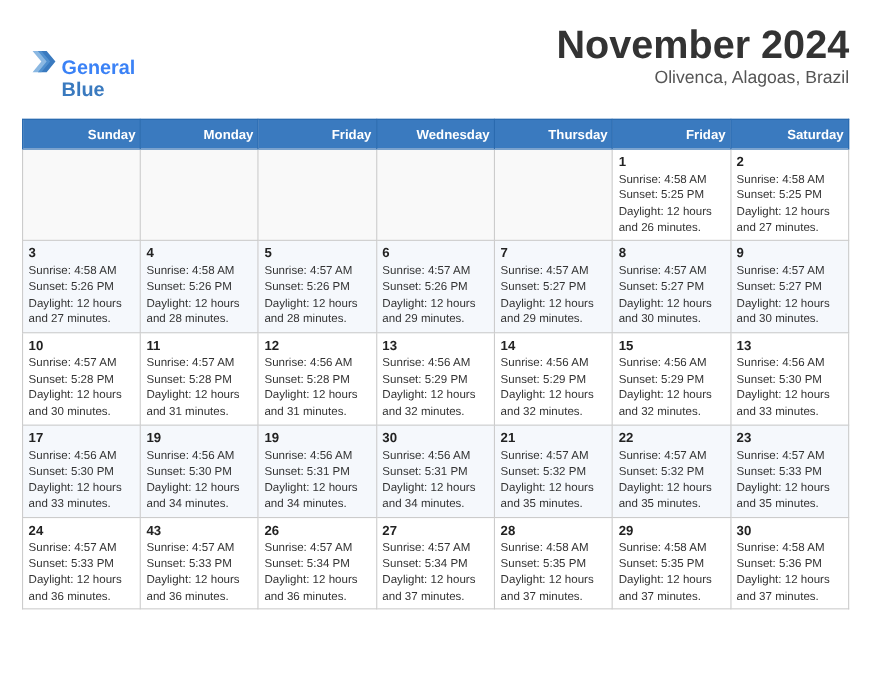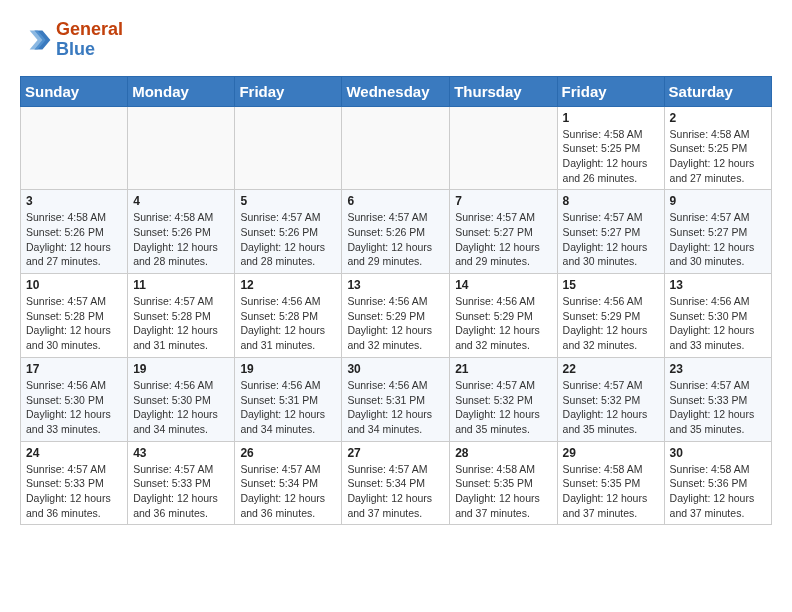--- a/index.html
+++ b/index.html
@@ -21,21 +21,21 @@
       align-items: center;
       gap: 4px;
     }
     .logo-text {
       display: flex;
       flex-direction: column;
       font-size: 18px;
       font-weight: bold;
       line-height: 1.1;
     }
-    .logo-general { color: #c2410c; }
+    .logo-general { color: #3b82f6; margin-top: 32px; }
     .logo-blue { color: #3a7abf; }
     .logo-icon {
       width: 32px;
       height: 32px;
     }
     .title-block {
       text-align: right;
     }
     .month-title {
       font-size: 36px;
@@ -48,22 +48,22 @@
     }
     .calendar {
       width: 100%;
       border-collapse: collapse;
       font-size: 11px;
     }
     .calendar th {
       background: #3a7abf;
       color: #fff;
       padding: 6px 4px;
-      text-align: left;
-      font-size: 15px;
+      text-align: right;
+      font-size: 12px;
       font-weight: bold;
       border: 1px solid #2a6aaf;
     }
     .calendar td {
       border: 1px solid #ccc;
       vertical-align: top;
       padding: 4px 5px;
       width: 108px;
       min-height: 80px;
       background: #fff;
@@ -92,20 +92,24 @@
   <div class="logo">
     <svg class="logo-icon" viewBox="0 0 40 40">
       <polygon points="28,8 38,20 28,32 18,32 28,20 18,8" fill="#3a7abf"></polygon>
       <polygon points="22,8 32,20 22,32 12,32 22,20 12,8" fill="#5a9ad5" opacity="0.7"></polygon>
     </svg>
     <div class="logo-text">
       <span class="logo-general">General</span>
       <span class="logo-blue">Blue</span>
     </div>
   </div>
+  <div class="title-block">
+    <div class="month-title">November 2024</div>
+    <div class="location">Olivenca, Alagoas, Brazil</div>
+  </div>
 </div>
 
 <table class="calendar">
   <thead>
     <tr>
     <th>Sunday</th>
         <th>Monday</th>
         <th>Friday</th>
         <th>Wednesday</th>
         <th>Thursday</th>

